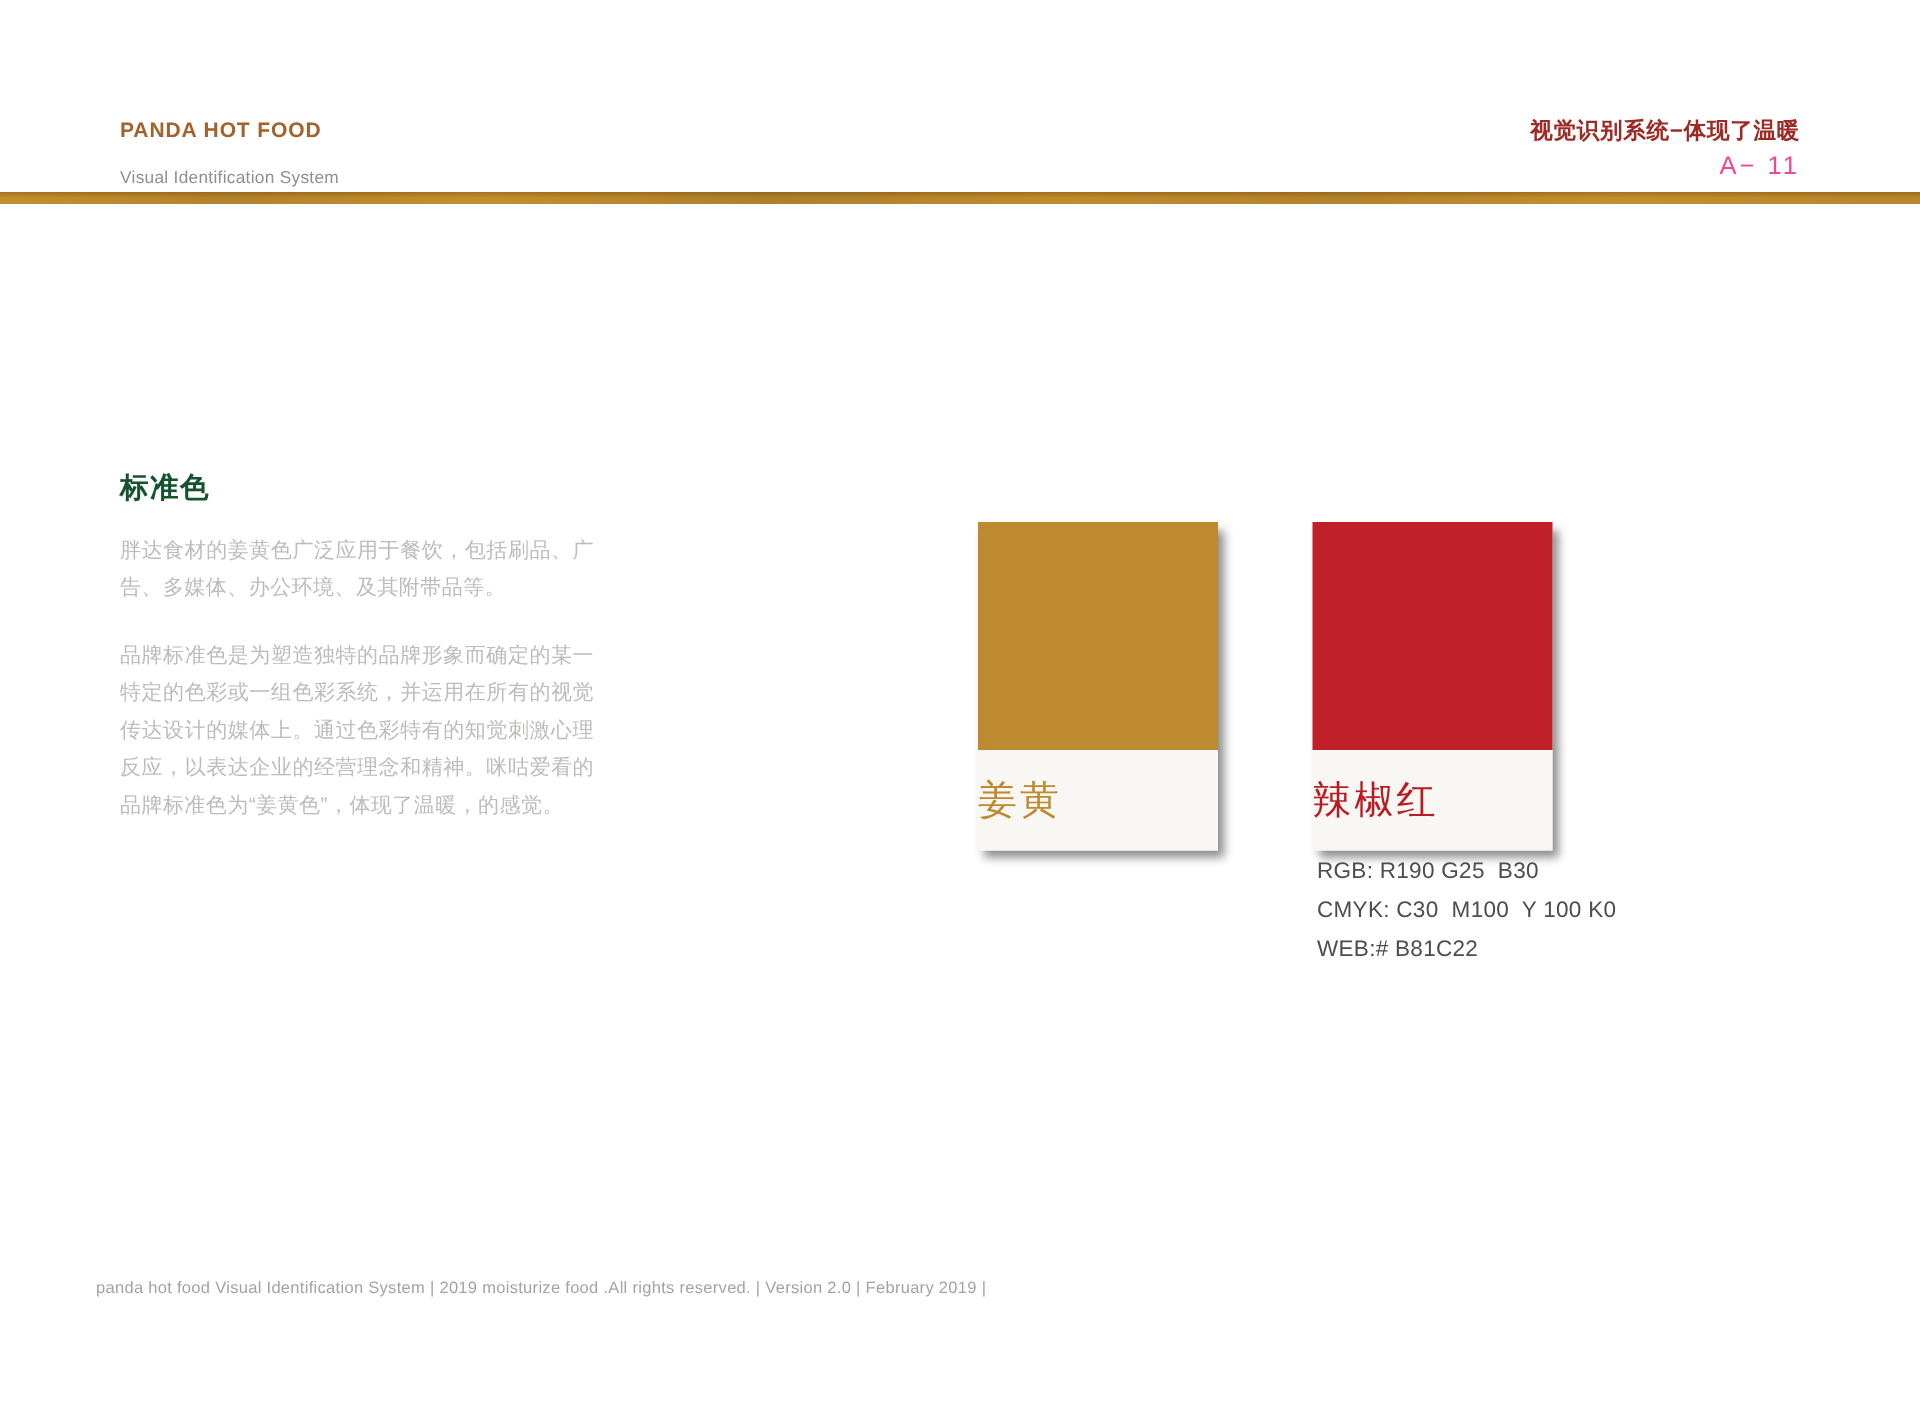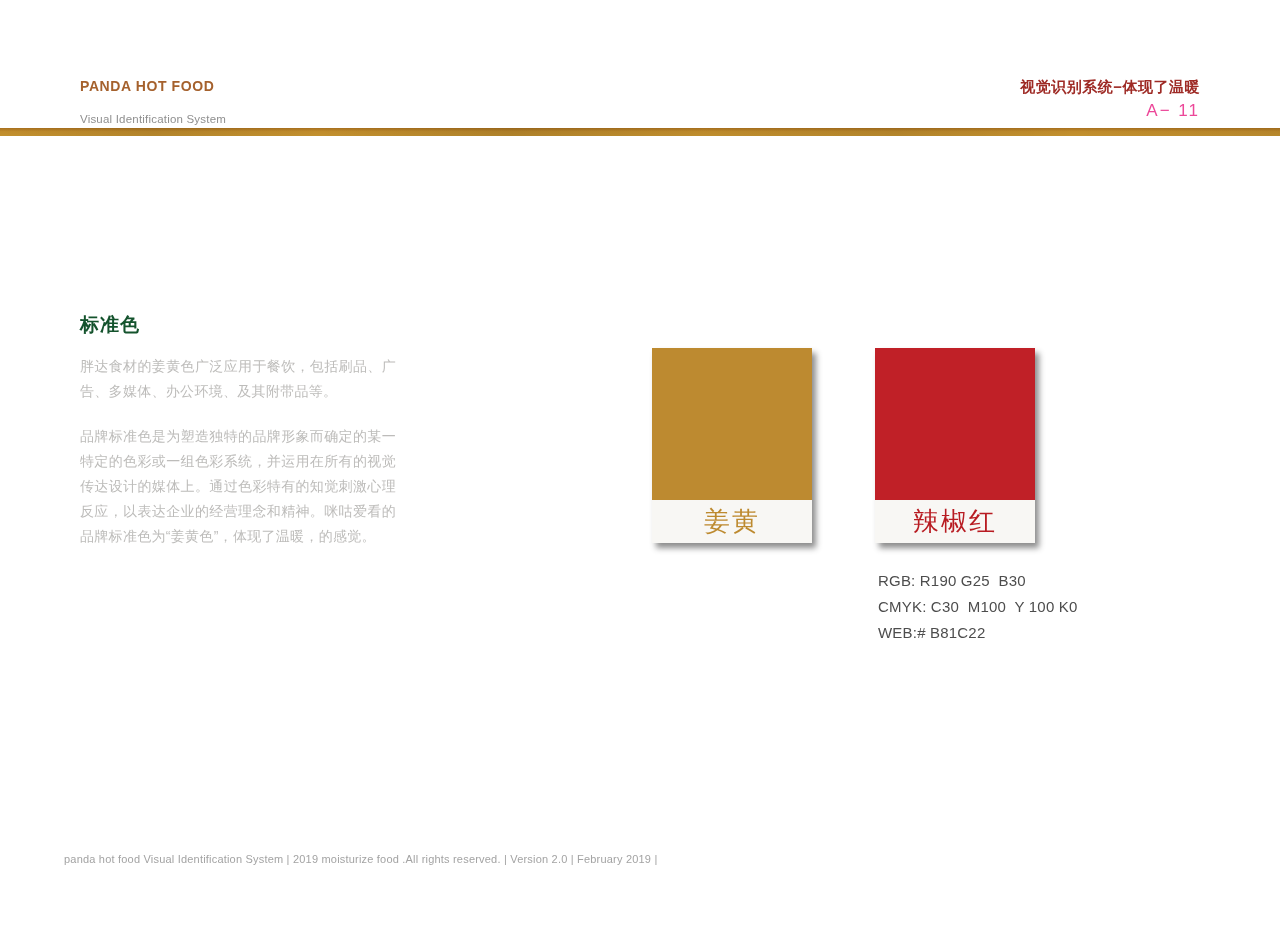--- a/index.html
+++ b/index.html
@@ -56,22 +56,22 @@
   
   .swatch-card {
     position: absolute; top: 348px; width: 160px;
     box-shadow: 4px 5px 6px rgba(0,0,0,0.45);
     background: #f8f7f4;
   }
   .swatch-card.first  { left: 652px; }
   .swatch-card.second { left: 875px; }
   .swatch-color { width: 160px; height: 152px; }
   .swatch-label-strip {
-    width: 160px; height: 43px; background: #f8f7f4;
-    display: flex; align-items: center; justify-content: center;
+    width: 160px; height: 67px; background: #f8f7f4;
+    display: flex; align-items: center; justify-content: flex-start;
   }
   .swatch-label { font-size: 26px; letter-spacing: 2px; }
   .swatch-label.gold { color: #bd8a2f; }
   .swatch-label.red  { color: #b81c22; }
 
   .swatch-values {
     position: absolute; top: 568px; width: 230px;
     font-size: 15px; line-height: 26px; color: #4d4d4d; letter-spacing: 0.2px;
   }
   .swatch-values.first  { left: 655px; }

